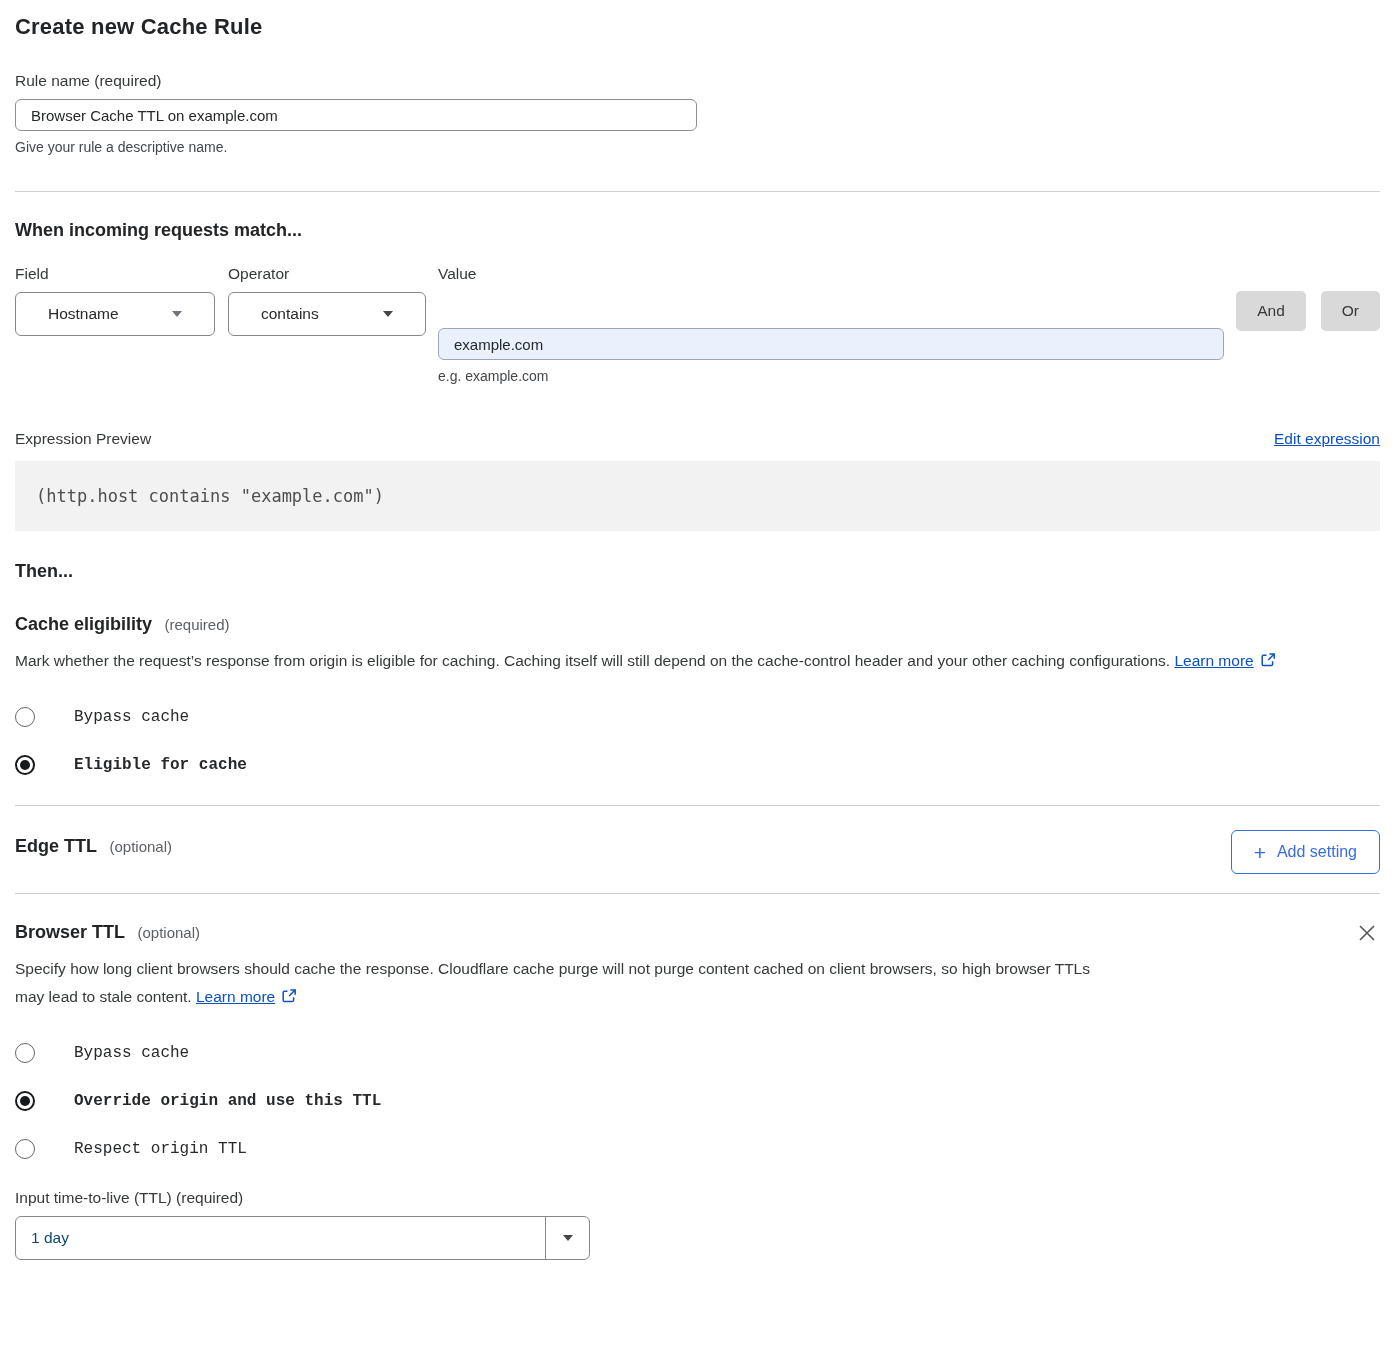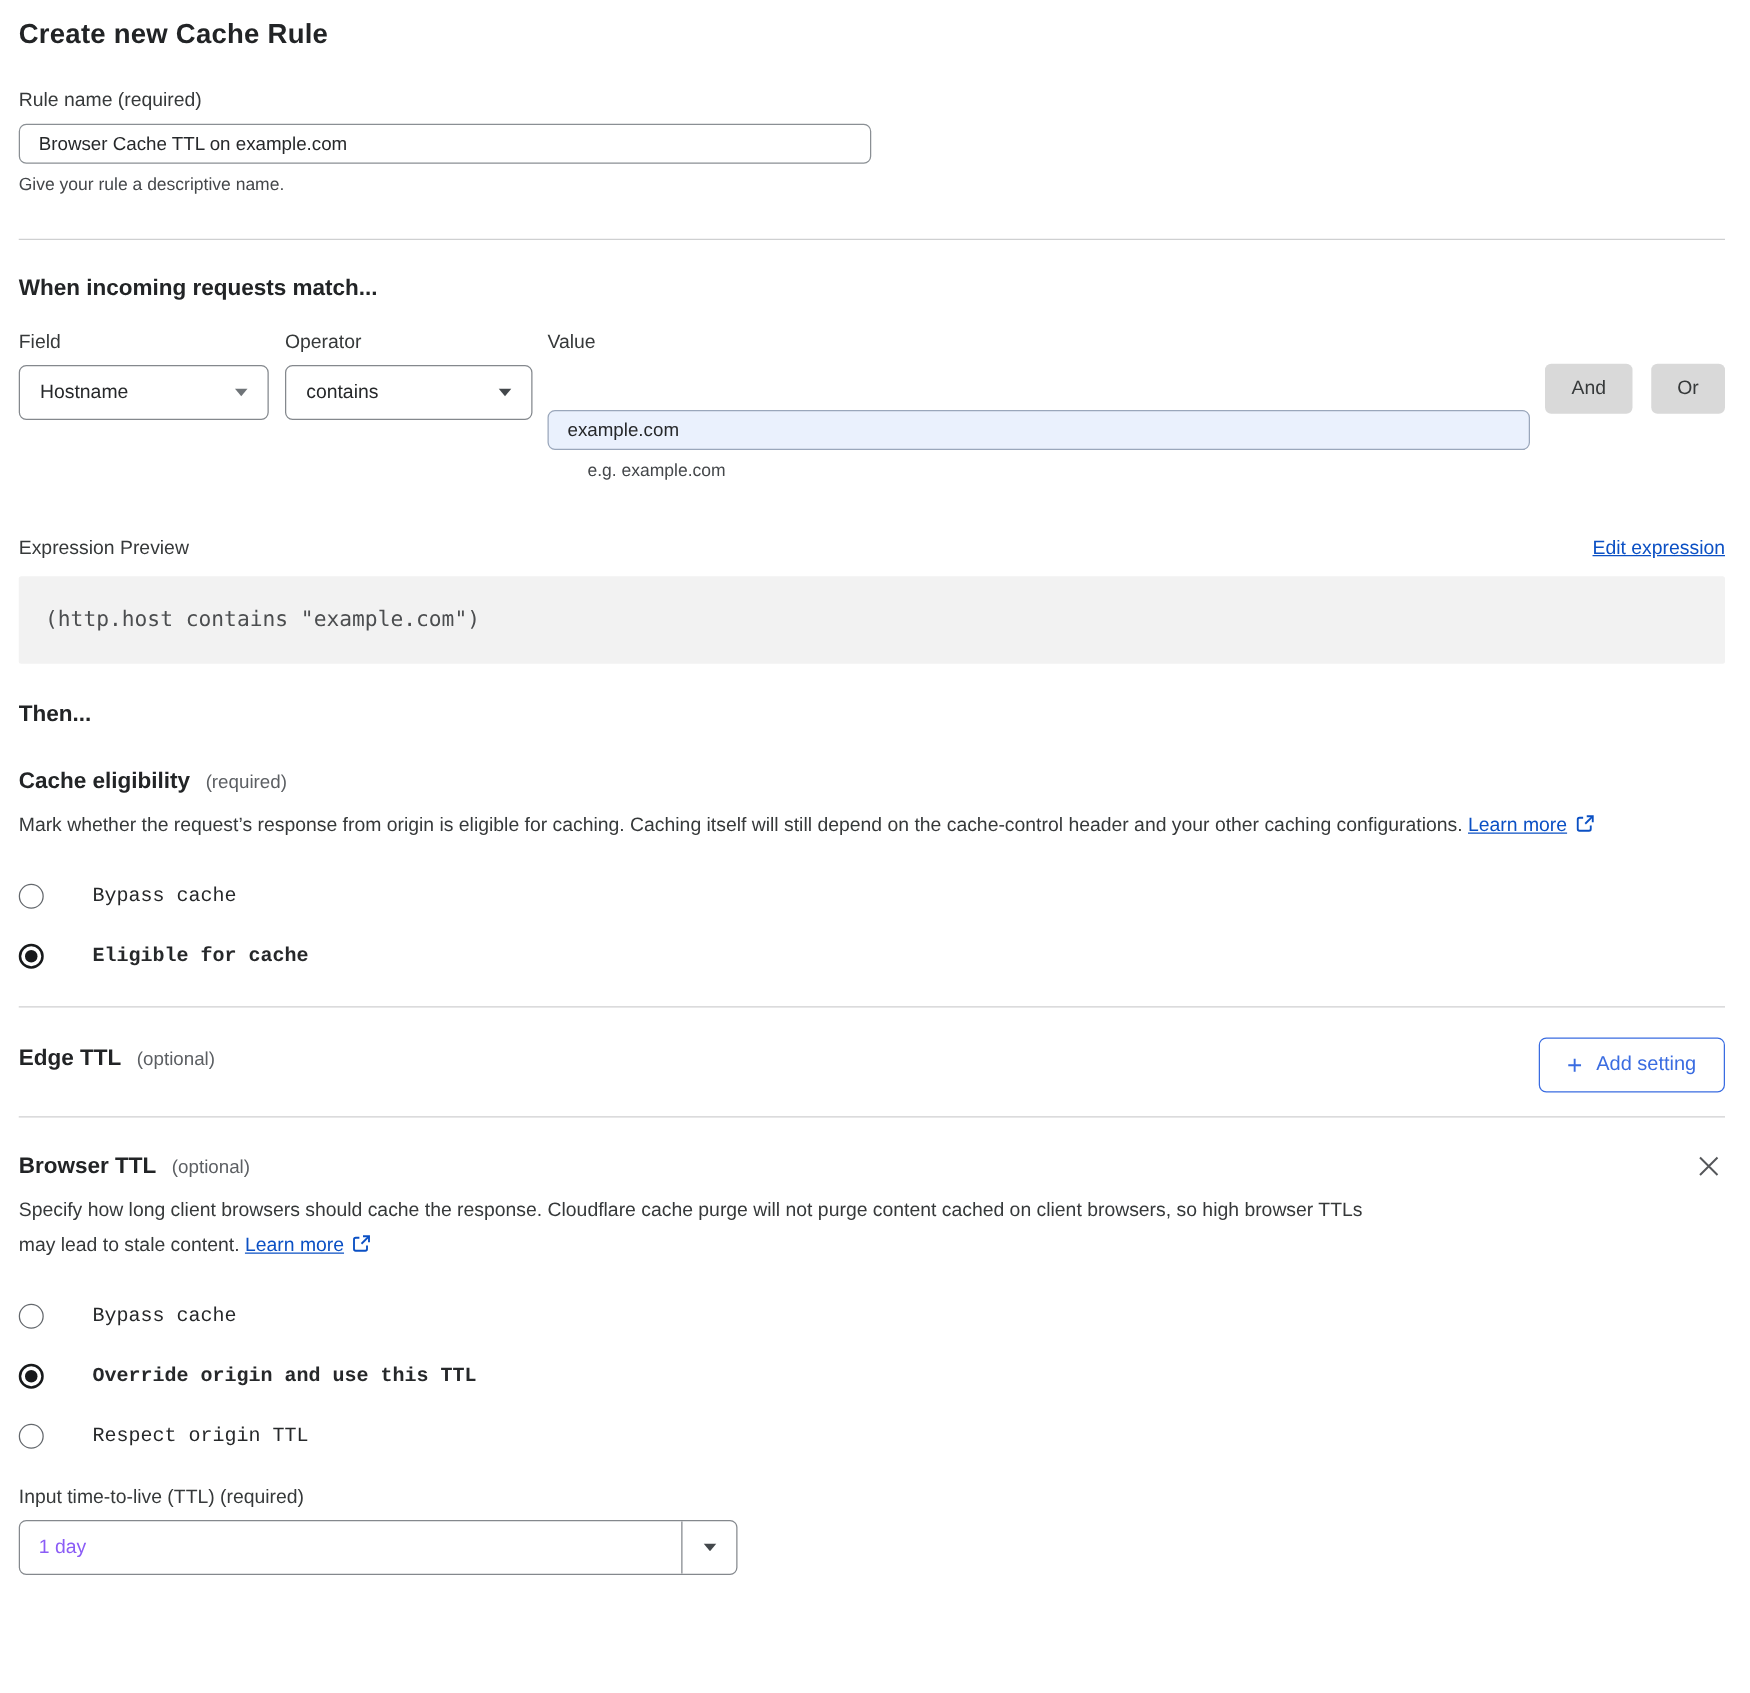--- a/index.html
+++ b/index.html
@@ -31,21 +31,21 @@
   h2.section-heading { font-size:18px; font-weight:700; color:#222426; }
   h3.sub-heading { font-size:18px; font-weight:700; color:#222426; display:inline; }
 
   
   .cond-row { display:flex; align-items:flex-start; margin-top:24px; }
   .cond-col { display:flex; flex-direction:column; }
   .cond-col .field-label { margin-bottom:9px; }
   .select {
     height:44px; border:1px solid #84888d; border-radius:6px; background:#fff;
     display:flex; align-items:center; justify-content:space-between;
-    padding:0 16px; font-size:15.5px; color:#26282a; cursor:pointer;
+    padding:0 32px; font-size:15.5px; color:#26282a; cursor:pointer;
   }
   .caret {
     width:0; height:0;
     border-left:5.5px solid transparent; border-right:5.5px solid transparent;
     border-top:6.5px solid #43474b; flex:none; margin-left:10px;
   }
   .caret.light { border-top-color:#6f7478; }
 
   .gray-btn {
     height:40px; border:none; border-radius:5px; background:#d9d9d9;
@@ -92,21 +92,21 @@
     position:absolute; top:-2px; right:0;
     background:none; border:none; cursor:pointer; padding:2px;
     color:#55575a; line-height:0;
   }
 
   .ttl-select {
     margin-top:9px; width:575px; height:44px;
     border:1px solid #84888d; border-radius:6px; background:#fff;
     display:flex; align-items:stretch; cursor:pointer; overflow:hidden;
   }
-  .ttl-value { flex:1; display:flex; align-items:center; padding:0 15px; font-size:15.5px; color:#8b5cf6; }
+  .ttl-value { flex:1; display:flex; align-items:center; padding:0 15px; font-size:15.5px; color:#0c4a6e; }
   .ttl-arrow { width:44px; border-left:1px solid #84888d; display:flex; align-items:center; justify-content:center; }
   .ttl-arrow .caret { margin-left:0; }
 
   
   .mt-9{margin-top:9px;}
   .mt-28{margin-top:28px;} .mt-30{margin-top:30px;} .mt-32{margin-top:32px;}
   .mt-36{margin-top:36px;}
 </style>
 </head>
 <body>
@@ -141,21 +141,21 @@
         <div class="field-label">Operator</div>
         <div class="select">
           <span>contains</span>
           <span class="caret"></span>
         </div>
       </div>
 
       <div class="cond-col" style="flex:1; margin-left:12px;">
         <div class="field-label">Value</div>
         <input class="text-input highlight" type="text" value="example.com" style="">
-        <div class="helper-text" style="margin-top:8px;margin-left:32px;">e.g. example.com</div>
+        <div class="helper-text" style="margin-top:8px;">e.g. example.com</div>
       </div>
 
       <button class="gray-btn" style="margin-left:12px; margin-top:26px;">And</button>
       <button class="gray-btn" style="margin-left:15px; margin-top:26px;">Or</button>
     </div>
   </div>
 
   <div class="expr-head">
     <span class="field-label">Expression Preview</span>
     <a class="link" style="font-size:15.5px;">Edit expression</a>

